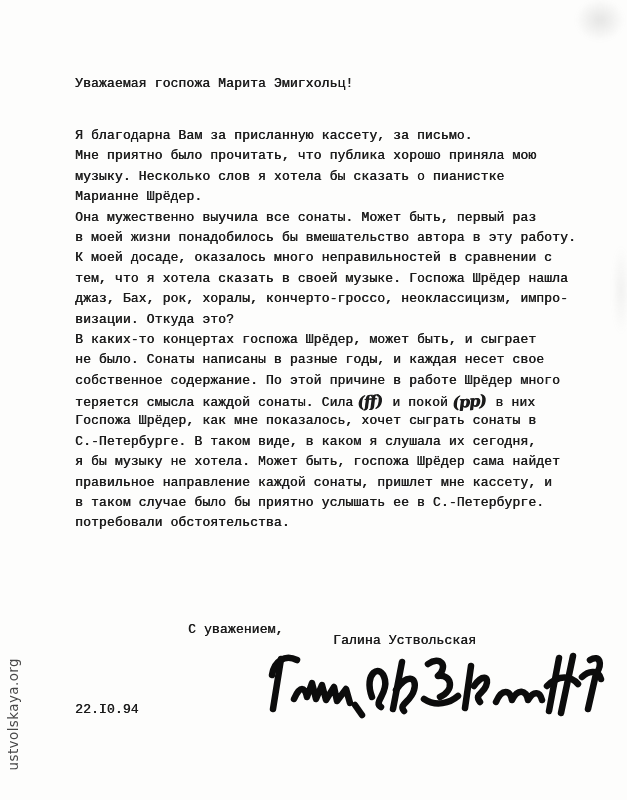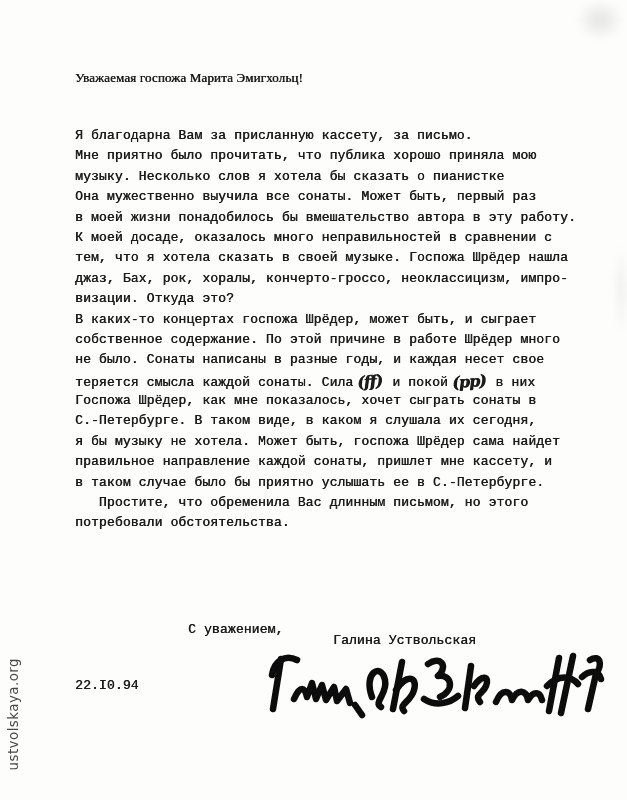--- a/index.html
+++ b/index.html
@@ -23,38 +23,38 @@
     background: radial-gradient(closest-side, rgba(140,140,140,0.10), rgba(140,140,140,0) 75%);
     filter: blur(2px);
   }
   .typed {
     white-space: pre;
     font-size: 13px;
     line-height: 20.4px;
     letter-spacing: 0.15px;
     text-shadow: 0.45px 0 0 currentColor;
   }
-  .salutation { position: absolute; left: 75px; top: 68px; font-family: Liberation Serif, serif; }
+  .salutation { position: absolute; left: 75px; top: 74px; }
   .letter-body { position: absolute; left: 75px; top: 126px; }
   .letter-body div { height: 20.4px; }
   .dyn {
     font-family: "DejaVu Serif", serif;
     font-style: italic;
     font-weight: bold;
     font-size: 16px;
     display: inline-block;
     transform: rotate(-4deg) translateY(1px);
     margin-left: 4px;
     margin-right: 10px;
     letter-spacing: -1px;
     text-shadow: 0.6px 0 0 currentColor;
   }
   .valediction { position: absolute; left: 188px; top: 620px; }
   .signed-name { position: absolute; left: 333px; top: 631px; }
-  .date-line   { position: absolute; left: 75px;  top: 676px; }
+  .date-line   { position: absolute; left: 75px;  top: 700px; }
   .signature-wrap { position: absolute; left: 258px; top: 645px; width: 362px; height: 82px; }
   .signature-wrap svg { width: 100%; height: 100%; }
   .watermark {
     position: absolute;
     left: 5px;
     top: 658px;
     writing-mode: vertical-rl;
     transform: rotate(180deg);
     font-family: "DejaVu Sans", "Liberation Sans", sans-serif;
     font-size: 13.5px;
@@ -70,36 +70,36 @@
 
   <div class="smudge-tr"></div>
   <div class="smudge-r"></div>
 
   <div class="typed salutation">Уважаемая госпожа Марита Эмигхольц!</div>
 
   <div class="letter-body">
     <div class="typed">Я благодарна Вам за присланную кассету, за письмо.</div>
     <div class="typed">Мне приятно было прочитать, что публика хорошо приняла мою</div>
     <div class="typed">музыку. Несколько слов я хотела бы сказать о пианистке</div>
+    <div class="typed">Марианне Шрёдер.</div>
     <div class="typed">Она мужественно выучила все сонаты. Может быть, первый раз</div>
     <div class="typed">в моей жизни понадобилось бы вмешательство автора в эту работу.</div>
     <div class="typed">К моей досаде, оказалось много неправильностей в сравнении с</div>
     <div class="typed">тем, что я хотела сказать в своей музыке. Госпожа Шрёдер нашла</div>
     <div class="typed">джаз, Бах, рок, хоралы, кончерто-гроссо, неоклассицизм, импро-</div>
     <div class="typed">визации. Откуда это?</div>
     <div class="typed">В каких-то концертах госпожа Шрёдер, может быть, и сыграет</div>
+    <div class="typed">не было. Сонаты написаны в разные годы, и каждая несет свое</div>
     <div class="typed">собственное содержание. По этой причине в работе Шрёдер много</div>
-    <div class="typed">не было. Сонаты написаны в разные годы, и каждая несет свое</div>
     <div class="typed"><span>теряется смысла каждой сонаты. Сила</span><span class="dyn">(ff)</span><span>и покой</span><span class="dyn">(pp)</span><span>в них</span></div>
     <div class="typed">Госпожа Шрёдер, как мне показалось, хочет сыграть сонаты в</div>
     <div class="typed">С.-Петербурге. В таком виде, в каком я слушала их сегодня,</div>
     <div class="typed">я бы музыку не хотела. Может быть, госпожа Шрёдер сама найдет</div>
     <div class="typed">правильное направление каждой сонаты, пришлет мне кассету, и</div>
     <div class="typed">в таком случае было бы приятно услышать ее в С.-Петербурге.</div>
-    <div class="typed">   Простите, что обременила Вас длинным письмом, но этого</div>
     <div class="typed">потребовали обстоятельства.</div>
   </div>
 
   <div class="typed valediction">С уважением,</div>
   <div class="typed signed-name">Галина Уствольская</div>
   <div class="typed date-line">22.I0.94</div>
 
   <div class="signature-wrap">
     <svg viewBox="0 0 362 82" xmlns="http://www.w3.org/2000/svg">
       <g fill="none" stroke="#0c0c0c" stroke-width="6.5" stroke-linecap="round" stroke-linejoin="round">

